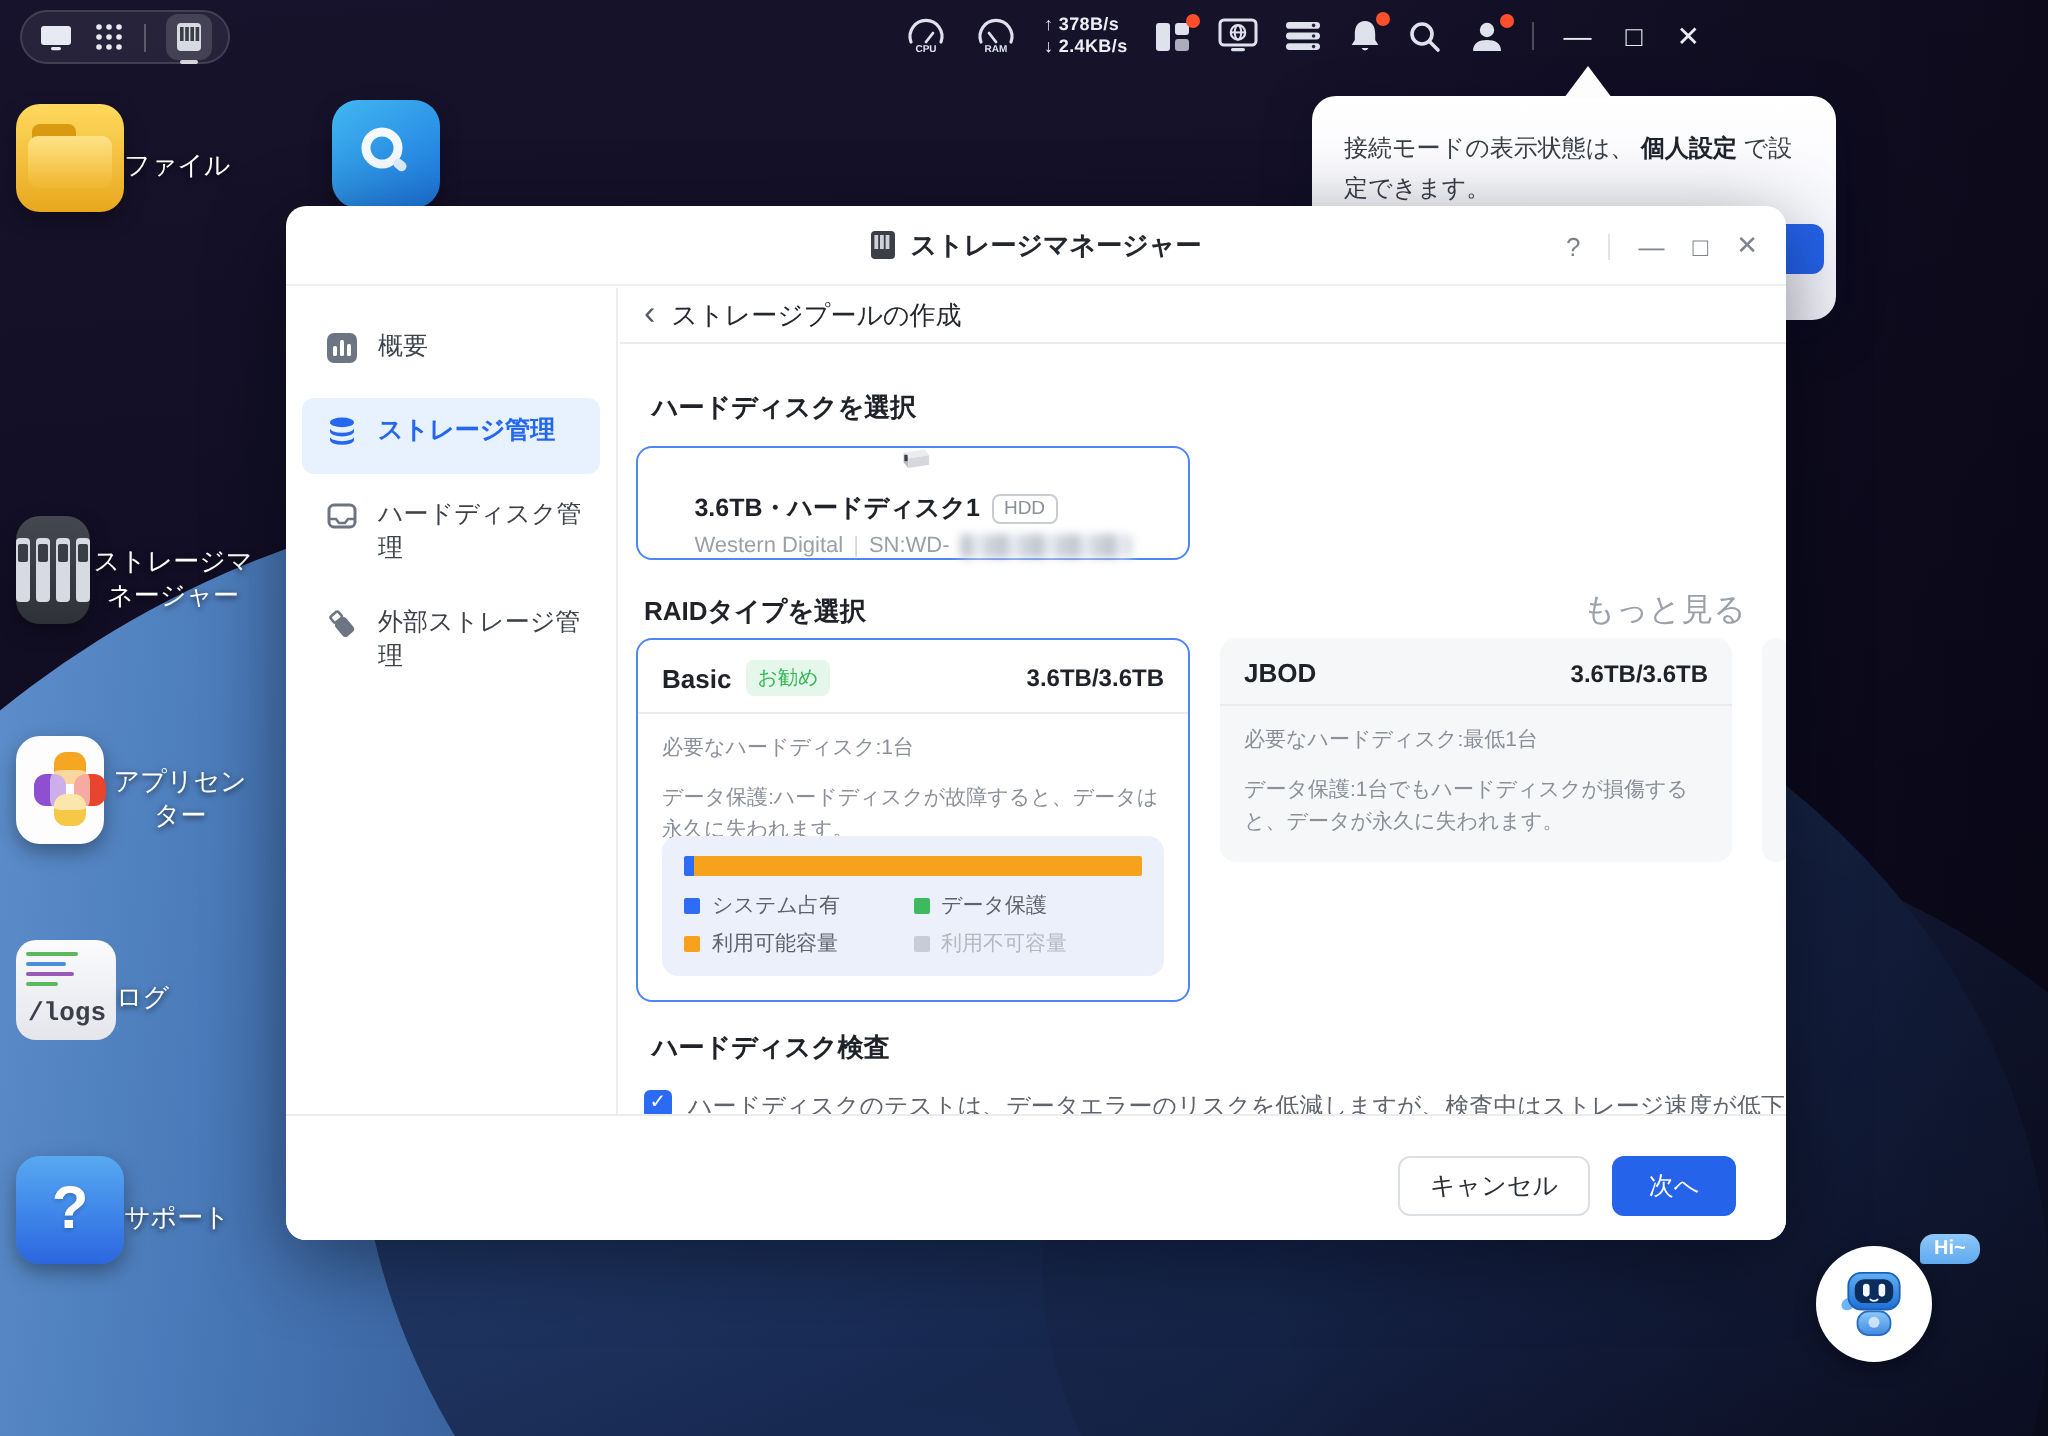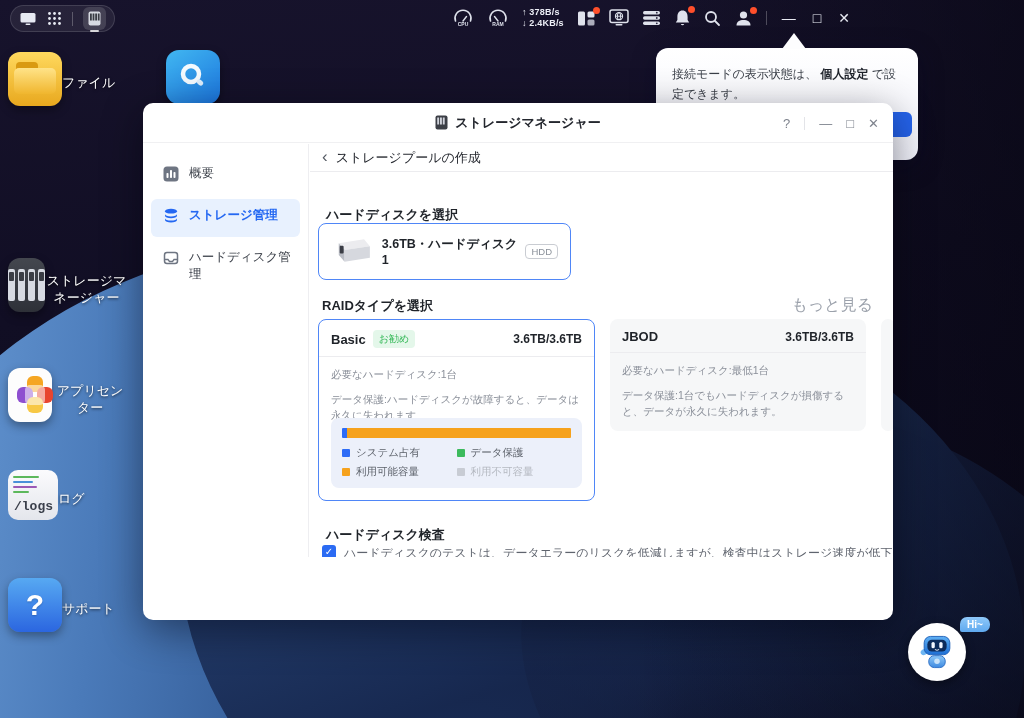--- a/index.html
+++ b/index.html
@@ -86,23 +86,23 @@
   .sidebar { position:absolute; left:0; top:0; width:166px; bottom:63px; border-right:1px solid #eeeef1; padding-top:9px; }
   .sitem { display:flex; align-items:flex-start; gap:10px; margin:4px 8px; padding:8px 8px 8px 12px; border-radius:6px;
     font-size:12.5px; color:#3d424b; line-height:17px; cursor:pointer; }
   .sitem .sic { flex:0 0 16px; margin-top:1px; }
   .sitem.active { background:#e8f1fe; color:#2468f2; font-weight:bold; }
   .content { position:absolute; left:167px; top:0; right:0; bottom:63px; }
   .crumbrow { height:28px; display:flex; align-items:center; gap:8px; padding-left:12px; border-bottom:1px solid #ececef; }
   .crumbrow .back { font-size:17px; color:#555b64; line-height:1; cursor:pointer; margin-top:-2px; }
   .crumbrow .bc { font-size:13px; color:#24272e; }
   .scroll { position:absolute; left:0; top:29px; right:0; bottom:0; overflow:hidden; padding:0 0 0 8px; }
-  .h2 { font-size:13px; font-weight:bold; color:#1f2329; margin:11px 0 0 4px; }
-  .diskcard { position:absolute; left:8px; top:50px; width:253px; height:57px; border:1.5px solid #4f86f7; border-radius:8px;
-    display:flex; align-items:center; gap:10px; padding:0 12px; cursor:pointer; background:#fff; }
+  .h2 { font-size:13px; font-weight:bold; color:#1f2329; margin:0 0 0 4px; }
+  .diskcard { position:absolute; left:8px; top:50px; width:277px; height:57px; border:1.5px solid #4f86f7; border-radius:8px;
+    display:flex; align-items:center; gap:10px; padding:0 12px; cursor:pointer; background:#fff;flex-direction:column; }
   .dname { font-size:12.5px; font-weight:bold; color:#1f2329; display:flex; align-items:center; gap:6px; }
   .hddbadge { font-size:9.5px; font-weight:normal; color:#8a9099; border:1px solid #c9ccd2; border-radius:4px; padding:1px 5px; }
   .dsub { margin-top:4px; font-size:11px; color:#9aa0a8; display:flex; align-items:center; gap:5px; }
   .dsub .pipe { color:#d5d7dc; }
   .snblur { display:inline-block; width:86px; height:12px; border-radius:2px; filter:blur(2px);
     background:repeating-linear-gradient(90deg,#c3c8d1 0 6px,#e7eaef 6px 12px,#cfd4dc 12px 18px); }
   .raidrow { position:absolute; left:12px; right:20px; top:122px; display:flex; align-items:center; justify-content:space-between; }
   .more { font-size:16px; color:#9ba1ab; cursor:pointer; }
   .cards { position:absolute; left:8px; top:146px; right:0; height:190px; }
   .rcard { position:absolute; border-radius:8px; }
@@ -368,20 +368,31 @@
         </div>
         <div class="sitem">
           <span class="sic">
             <svg width="16" height="16" viewBox="0 0 16 16">
                 <rect x="1.5" y="2.5" width="13" height="11" rx="2.5" fill="none" stroke="#6e7582" stroke-width="1.5"></rect>
                 <path d="M1.5 9.5 L5 9.5 L6.5 11.5 L9.5 11.5 L11 9.5 L14.5 9.5" fill="none" stroke="#6e7582" stroke-width="1.3"></path>
               </svg>
           </span>
           <span>ハードディスク管理</span>
         </div>
+        <div class="sitem">
+          <span class="sic">
+            <svg width="16" height="16" viewBox="0 0 16 16">
+                <g transform="rotate(-40 8 8)">
+                  <rect x="5.5" y="1.5" width="5" height="4" rx="1" fill="none" stroke="#6e7582" stroke-width="1.3"></rect>
+                  <rect x="4.5" y="5.5" width="7" height="9" rx="2" fill="#6e7582"></rect>
+                </g>
+              </svg>
+          </span>
+          <span>外部ストレージ管理</span>
+        </div>
       </div>
 
       <div class="content">
         <div class="crumbrow">
           <span class="back">‹</span>
           <span class="bc">ストレージプールの作成</span>
         </div>
 
         <div class="scroll">
           <div class="h2" style="position:absolute; left:12px; top:22px;">ハードディスクを選択</div>
@@ -390,20 +401,26 @@
             <svg width="42" height="30" viewBox="0 0 42 30">
               <polygon points="8,6 34,2 40,9 14,13" fill="#ececef"></polygon>
               <polygon points="8,6 14,13 14,25 8,18" fill="#b9bcc4"></polygon>
               <polygon points="14,13 40,9 40,21 14,25" fill="#d6d8de"></polygon>
               <rect x="9" y="8.5" width="4" height="8" rx="1" fill="#3a3d45"></rect>
             </svg>
             <div>
               <div class="dname">
                 <span>3.6TB・ハードディスク1</span>
                 <span class="hddbadge">HDD</span>
+              </div>
+              <div class="dsub">
+                <span>Western Digital</span>
+                <span class="pipe">|</span>
+                <span>SN:WD-</span>
+                <span class="snblur"></span>
               </div>
             </div>
           </div>
 
           <div class="raidrow">
             <span class="h2" style="margin:0;">RAIDタイプを選択</span>
             <span class="more">もっと見る</span>
           </div>
 
           <div class="cards">
@@ -454,20 +471,24 @@
           </div>
 
           <div class="h2 hddcheck-title">ハードディスク検査</div>
           <div class="checkrow">
             <span class="cbox">✓</span>
             <span class="ctext">ハードディスクのテストは、データエラーのリスクを低減しますが、検査中はストレージ速度が低下</span>
           </div>
         </div>
       </div>
 
+      <div class="footer">
+        <button class="btn cancel">キャンセル</button>
+        <button class="btn next">次へ</button>
+      </div>
     </div>
   </div>
 
   <div class="mascot">
     <div class="mcircle">
       <svg width="44" height="44" viewBox="0 0 48 48">
         <defs>
           <linearGradient id="rg1" x1="0" y1="0" x2="0" y2="1">
               <stop offset="0" stop-color="#5fb0f4"></stop>
               <stop offset="1" stop-color="#1e6fd4"></stop>

